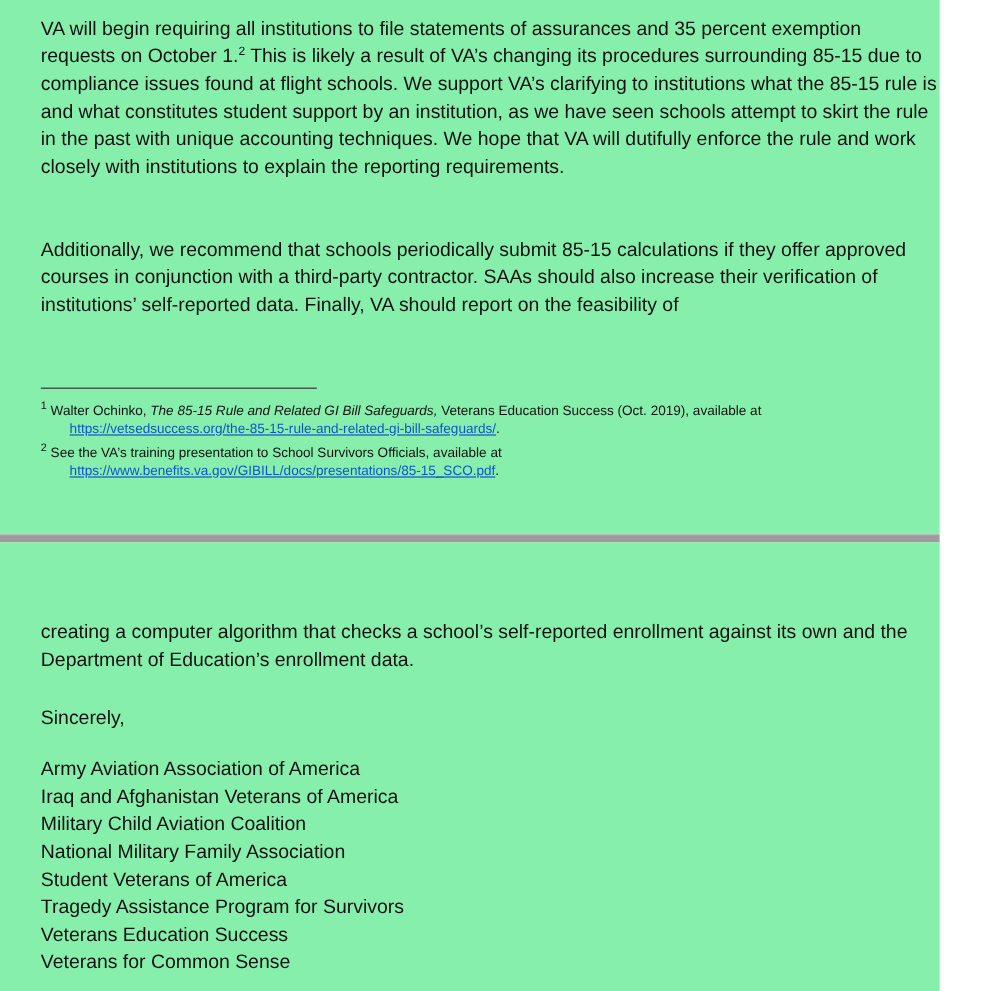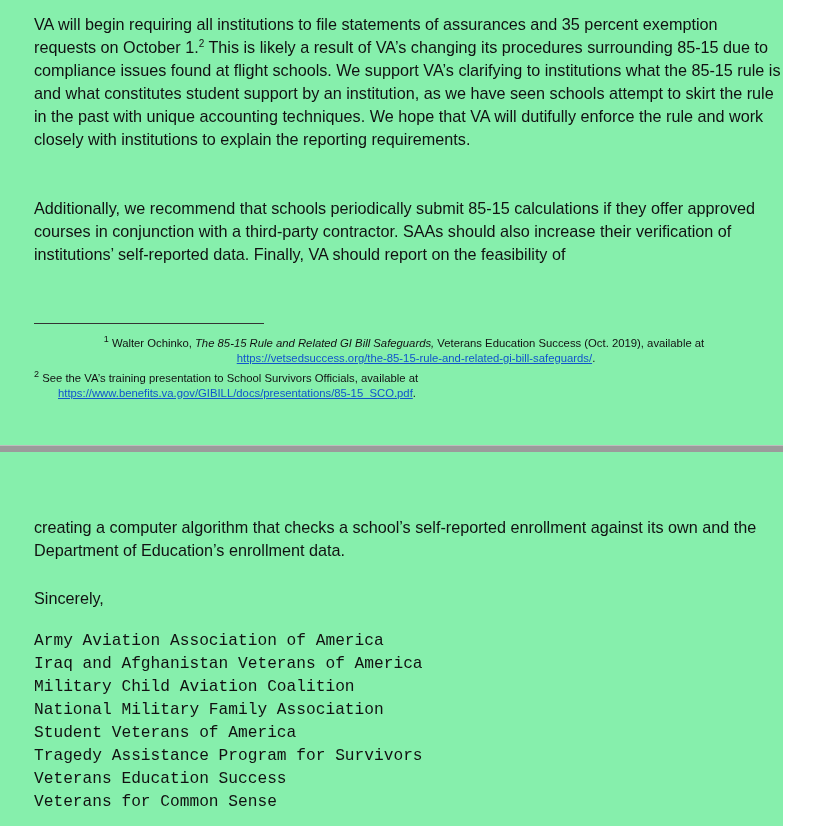--- a/index.html
+++ b/index.html
@@ -9,28 +9,28 @@
   .page1 { top: 0; height: 445px; }
   .page2 { top: 452px; height: 434px; }
   .gap { position: absolute; left: 0; top: 445px; width: 783px; height: 7px; background: #9b9b9b;
          border-top: 1px solid #bdbdbd; box-sizing: border-box; }
   .para { position: absolute; left: 34px; width: 750px; font-size: 16.2px; line-height: 23px; margin: 0; }
   .p1 { top: 13px; }
   .p2 { top: 197px; }
   sup { font-size: 10px; line-height: 0; vertical-align: super; }
   .fn-rule { position: absolute; left: 34px; top: 323px; width: 230px; height: 1px; background: #333; }
   .fn { position: absolute; left: 34px; width: 740px; font-size: 11.3px; line-height: 14.5px; margin: 0; }
-  .fn1 { top: 336px; text-align: center; }
+  .fn1 { top: 336px; }
   .fn2 { top: 371px; }
   .fn sup { font-size: 9px; }
   a.link { color: #1155cc; text-decoration: underline; padding-left: 24px; }
   .p3 { top: 64px; }
   .closing { position: absolute; left: 34px; top: 135px; font-size: 16.2px; line-height: 23px; margin: 0; text-align: center; }
   .signers { position: absolute; left: 34px; top: 178px; margin: 0; padding: 0; list-style: none;
-             font-size: 16.2px; line-height: 23px; font-family: Liberation Mono, monospace; }
+             font-size: 16.2px; line-height: 23px; }
 </style>
 </head>
 <body>
 
 <div class="page page1">
   <p class="para p1"><span>VA will begin requiring all institutions to file statements of assurances and 35 percent exemption requests on October 1.</span><sup>2</sup><span> This is likely a result of VA’s changing its procedures surrounding 85-15 due to compliance issues found at flight schools. We support VA’s clarifying to institutions what the 85-15 rule is and what constitutes student support by an institution, as we have seen schools attempt to skirt the rule in the past with unique accounting techniques. We hope that VA will dutifully enforce the rule and work closely with institutions to explain the reporting requirements.</span></p>
 
   <p class="para p2">Additionally, we recommend that schools periodically submit 85-15 calculations if they offer approved courses in conjunction with a third-party contractor. SAAs should also increase their verification of institutions’ self-reported data. Finally, VA should report on the feasibility of</p>
 
   <div class="fn-rule"></div>

